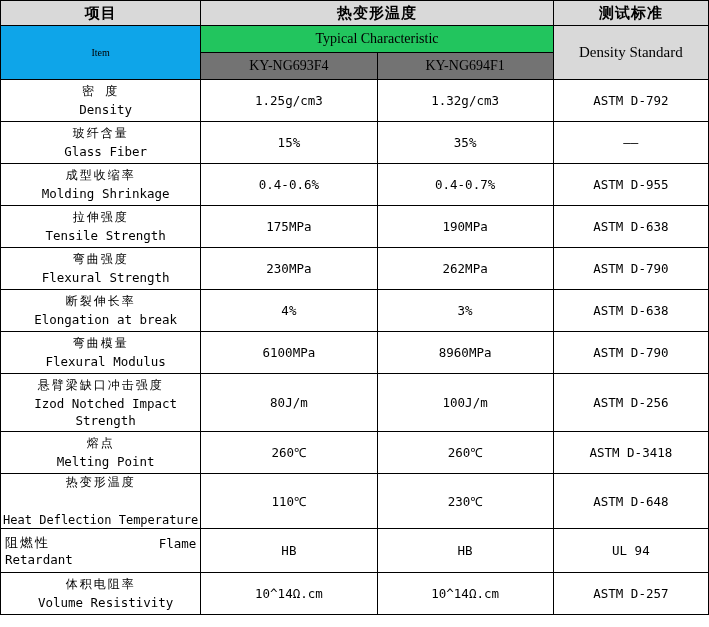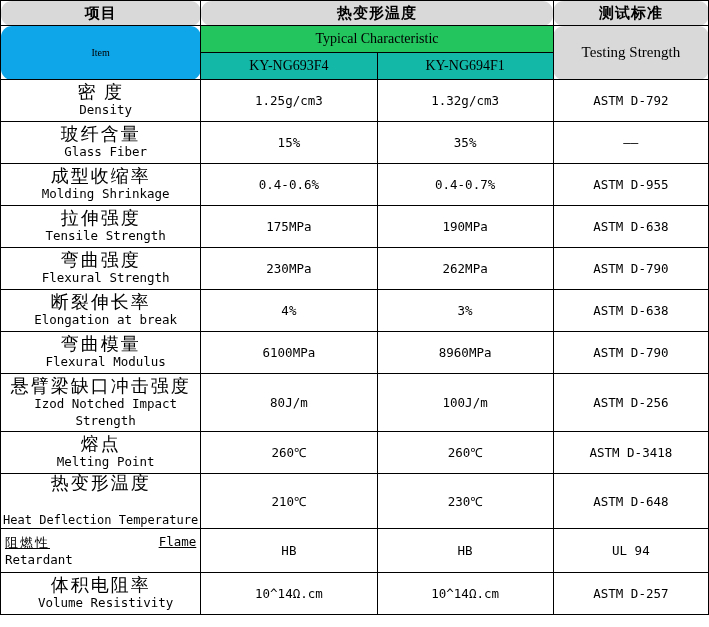--- a/index.html
+++ b/index.html
@@ -27,58 +27,57 @@
   }
   
   col.c-item  { width: 200px; }
   col.c-a     { width: 176px; }
   col.c-b     { width: 176px; }
   col.c-std   { width: 155px; }
 
   .hdr {
     background: #d9d9d9;
     font-weight: bold;
-    border-radius: 11px;
   }
   .hdr-top-cn {
     font-size: 15px;
     font-family: "DejaVu Sans", sans-serif;
     font-weight: bold;
     height: 24px;
     letter-spacing: 1px;
   }
   .hdr-sub {
     background: #22c55e;
     font-size: 14px;
     font-family: "Liberation Serif", serif;
     font-weight: normal;
     height: 26px;
   }
   .hdr-sub-en {
-    background: #14b8a6;
+    background: #737373;
     font-size: 14px;
     font-family: "Liberation Serif", serif;
     font-weight: normal;
     height: 26px;
   }
   .hdr-item-en {
     background: #0ea5e9;
     font-size: 10px;
     font-family: "Liberation Serif", serif;
     font-weight: normal;
   }
   .hdr-std-en {
     background: #d9d9d9;
     font-size: 15px;
     font-family: "Liberation Serif", serif;
     font-weight: normal;
   }
   .cell-cn {
-    font-family: Liberation Serif, serif;
-    font-size: 18px;
+    font-family: Liberation Mono, monospace;
+    font-size: 12px;
     line-height: 18px;
     letter-spacing: 2px;
     display: block;
   }
   .cell-en {
     font-family: "DejaVu Sans Mono", monospace;
     font-size: 12.5px;
     line-height: 17px;
     display: block;
     padding-left: 10px;
@@ -94,22 +93,21 @@
     font-family: "DejaVu Sans Mono", monospace;
     font-size: 12.5px;
   }
   tr.body-row { height: 42px; }
   .flame-row .item-cell {
     padding: 5px 4px 5px 4px;
   }
   .flame-line1 {
     display: flex;
     justify-content: space-between;
-    align-items: flex-start;
-    text-decoration: underline;
+    align-items: center;
   }
   .flame-cn {
     font-family: "DejaVu Sans", sans-serif;
     font-size: 13px;
     letter-spacing: 2px;
   }
   .flame-en1, .flame-en2 {
     font-family: "DejaVu Sans Mono", monospace;
     font-size: 12.5px;
   }
@@ -134,21 +132,21 @@
   </colgroup>
   <tbody>
     <tr>
       <th class="hdr hdr-top-cn">项目</th>
       <th class="hdr hdr-top-cn" colspan="2">热变形温度</th>
       <th class="hdr hdr-top-cn">测试标准</th>
     </tr>
     <tr>
       <th class="hdr hdr-item-en" rowspan="2">Item</th>
       <th class="hdr-sub" colspan="2">Typical Characteristic</th>
-      <th class="hdr hdr-std-en" rowspan="2">Testing Strength</th>
+      <th class="hdr hdr-std-en" rowspan="2">Density Standard</th>
     </tr>
     <tr>
       <th class="hdr-sub-en">KY-NG693F4</th>
       <th class="hdr-sub-en">KY-NG694F1</th>
     </tr>
 
     <tr class="body-row">
       <td class="item-cell">
         <span class="cell-cn">密  度</span>
         <span class="cell-en">Density</span>
@@ -236,21 +234,21 @@
       <td class="val-cell">260℃</td>
       <td class="val-cell">260℃</td>
       <td class="std-cell">ASTM D-3418</td>
     </tr>
 
     <tr class="body-row">
       <td class="item-cell">
         <span class="cell-cn">热变形温度</span>
         <span class="hdt-en">Heat Deflection Temperature</span>
       </td>
-      <td class="val-cell">210℃</td>
+      <td class="val-cell">110℃</td>
       <td class="val-cell">230℃</td>
       <td class="std-cell">ASTM D-648</td>
     </tr>
 
     <tr class="body-row flame-row">
       <td class="item-cell">
         <span class="flame-line1">
           <span class="flame-cn">阻燃性</span>
           <span class="flame-en1">Flame</span>
         </span>

